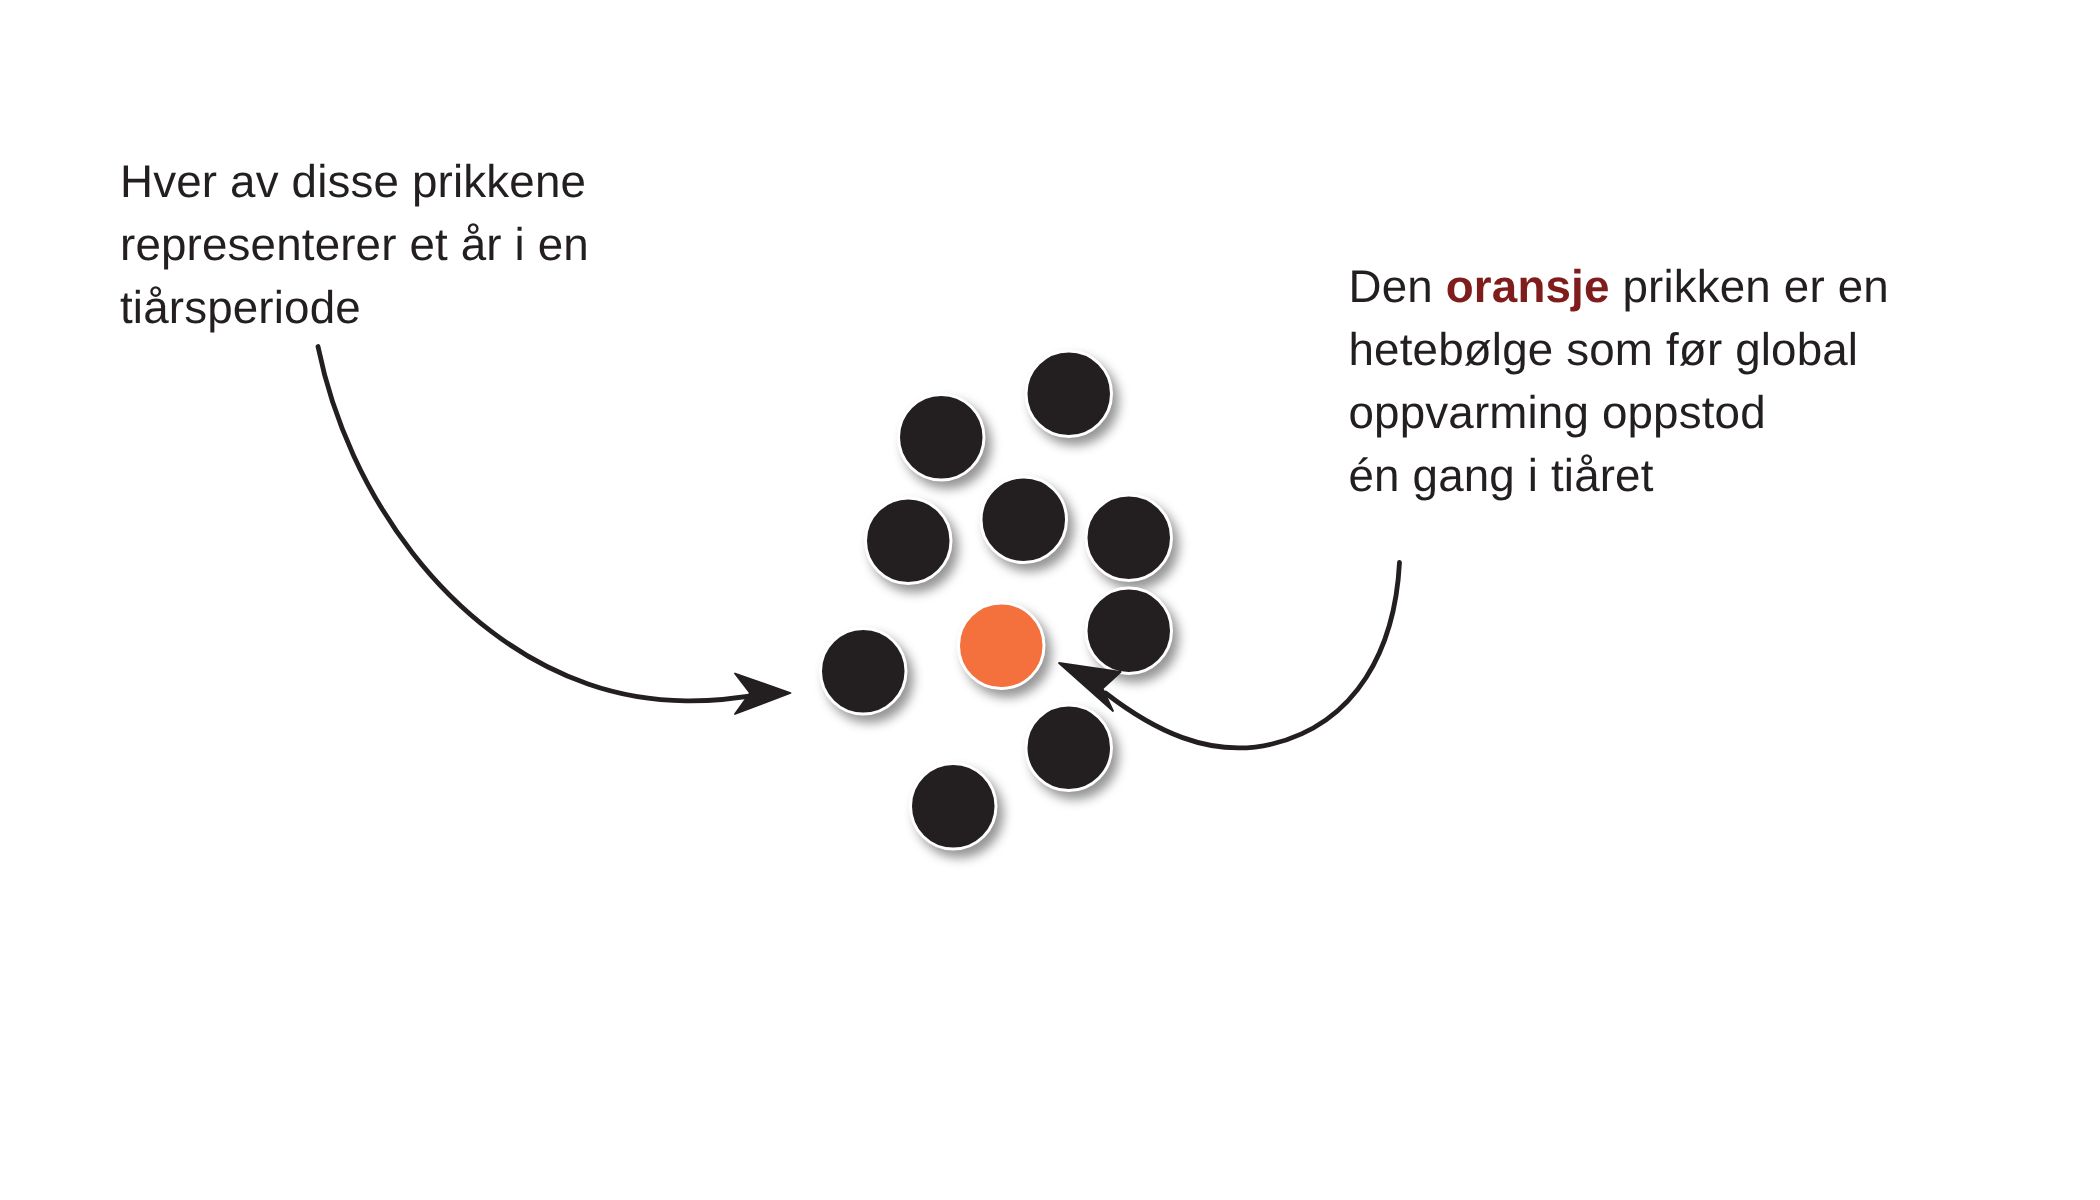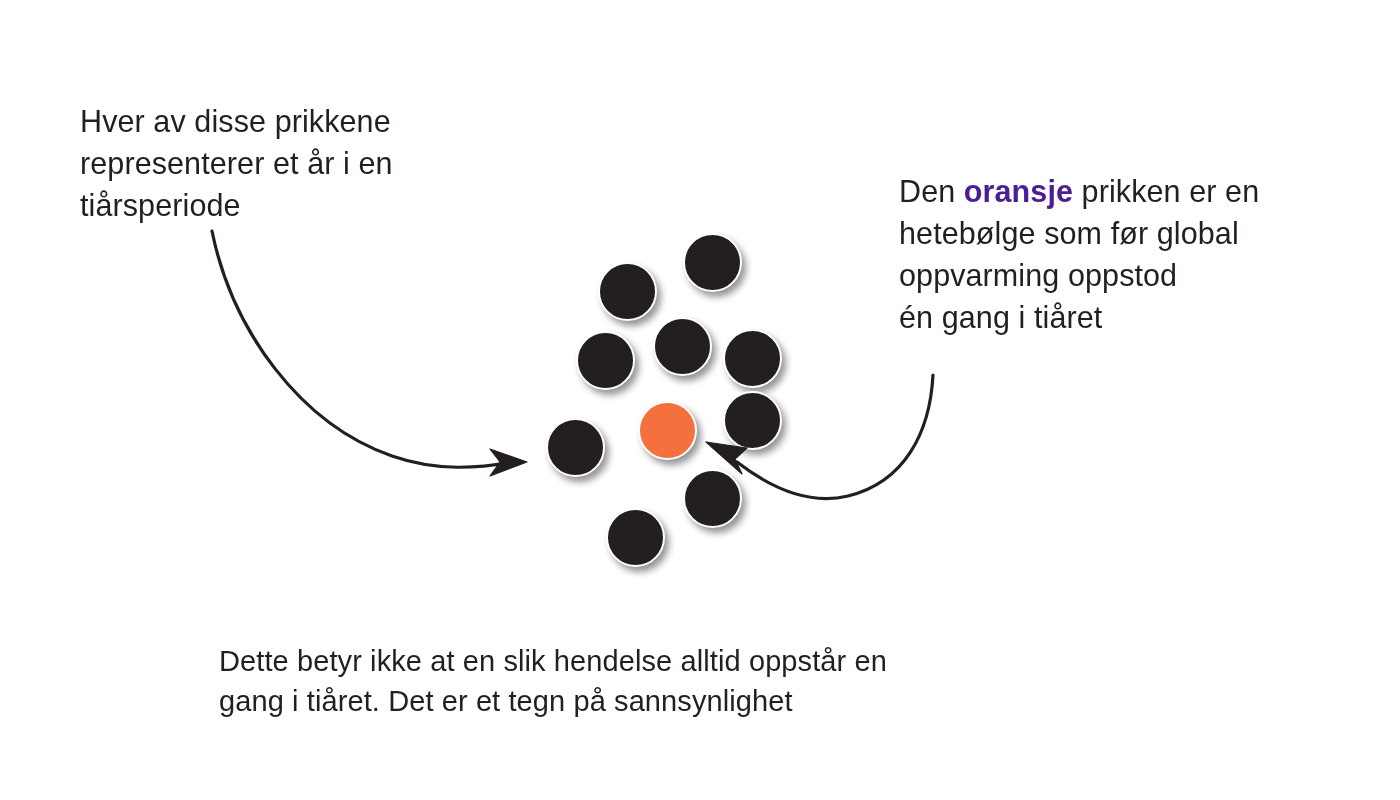--- a/index.html
+++ b/index.html
@@ -45,21 +45,21 @@
     width: 470px;
   }
   #caption-bottom {
     left: 219px;
     top: 641px;
     font-size: 29px;
     line-height: 40px;
     width: 880px;
   }
   .hl-orange {
-    color: #4c1d95;
+    color: #7f1d1d;
     font-weight: 700;
   }
   .em-italic {
   }
 
   
   #dot-cluster {
     position: absolute;
     left: 0;
     top: 0;
@@ -93,22 +93,20 @@
 
   <div class="textblock" id="caption-top-left">
     <span>Hver av disse prikkene representerer et år i en tiårsperiode</span>
   </div>
 
   <div class="textblock" id="caption-right"><span>Den </span><span class="hl-orange">oransje</span><span> prikken er en
 hetebølge som </span><span class="em-italic">før</span><span> global
 oppvarming oppstod
 én gang i tiåret</span></div>
 
-  <div class="textblock" id="caption-bottom"><span>Dette betyr ikke at en slik hendelse </span><span class="em-italic">alltid</span><span> oppstår en
-gang i tiåret. Det er et tegn på sannsynlighet</span></div>
 
   <div id="dot-cluster">
       <div class="dot dark" style="left: 682.5px; top: 232.5px; width: 59px; height: 59px; background: rgb(35, 31, 32);"></div>
       <div class="dot dark" style="left: 597.5px; top: 261.5px; width: 59px; height: 59px; background: rgb(35, 31, 32);"></div>
       <div class="dot dark" style="left: 652.5px; top: 316.5px; width: 59px; height: 59px; background: rgb(35, 31, 32);"></div>
       <div class="dot dark" style="left: 575.5px; top: 330.5px; width: 59px; height: 59px; background: rgb(35, 31, 32);"></div>
       <div class="dot dark" style="left: 722.5px; top: 328.5px; width: 59px; height: 59px; background: rgb(35, 31, 32);"></div>
       <div class="dot dark" style="left: 722.5px; top: 390.5px; width: 59px; height: 59px; background: rgb(35, 31, 32);"></div>
       <div class="dot dark" style="left: 545.5px; top: 417.5px; width: 59px; height: 59px; background: rgb(35, 31, 32);"></div>
       <div class="dot dark" style="left: 682.5px; top: 468.5px; width: 59px; height: 59px; background: rgb(35, 31, 32);"></div>

